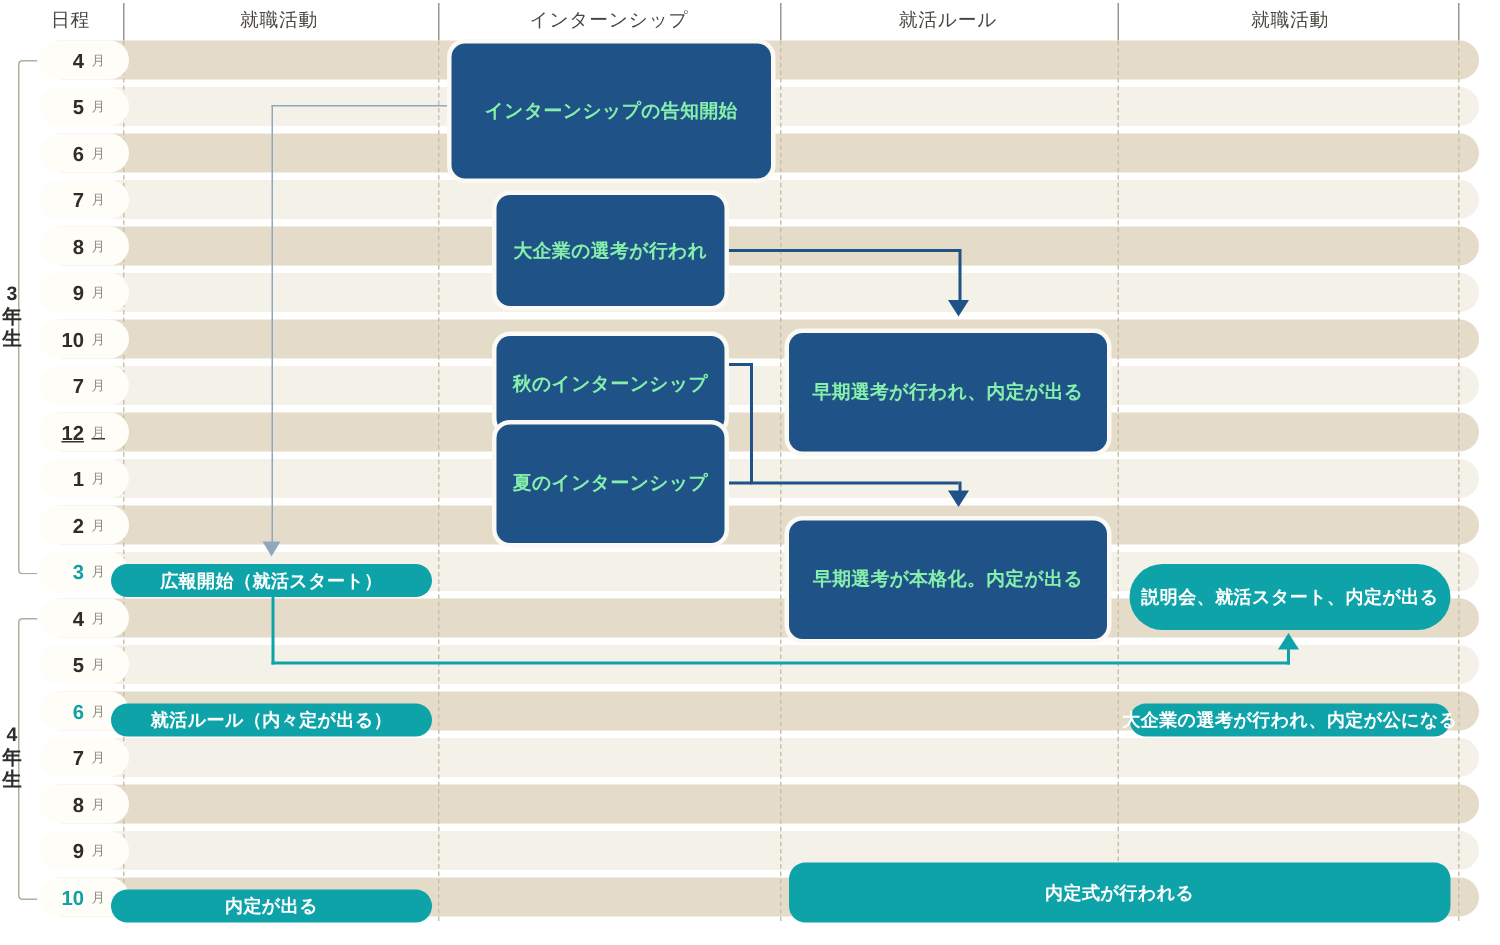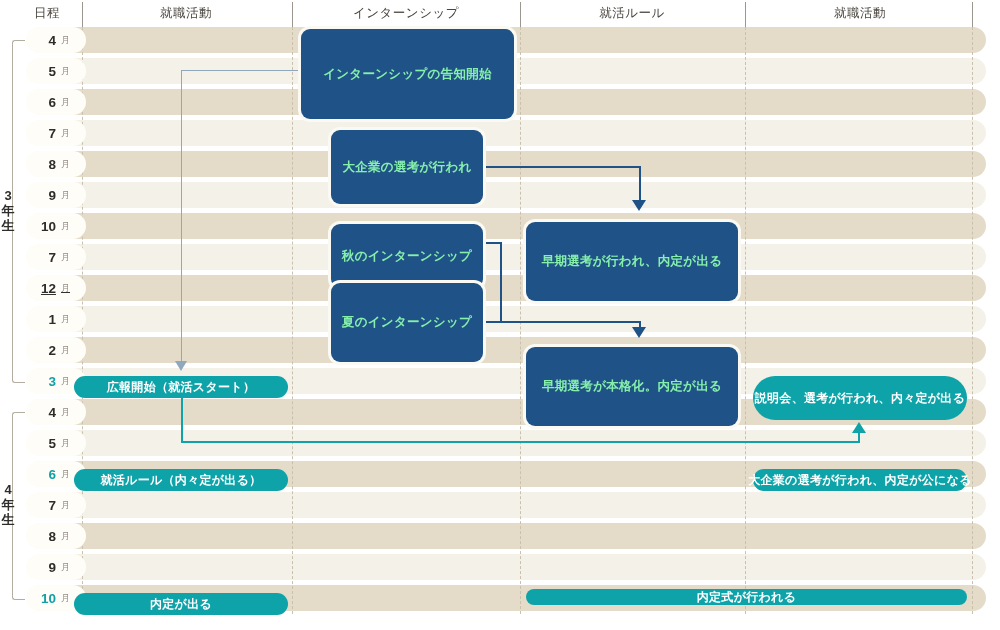--- a/index.html
+++ b/index.html
@@ -229,19 +229,19 @@
       <div class="nbox" style="left: 301px; top: 29px; width: 213px; height: 90px;">インターンシップの告知開始</div>
       <div class="nbox" style="left: 331px; top: 130px; width: 152px; height: 74px;">大企業の選考が行われ</div>
       <div class="nbox" style="left: 331px; top: 224px; width: 152px; height: 64px;">秋のインターンシップ</div>
       <div class="nbox" style="left: 331px; top: 283px; width: 152px; height: 79px;">夏のインターンシップ</div>
       <div class="nbox" style="left: 526px; top: 222px; width: 212px; height: 79px;">早期選考が行われ、内定が出る</div>
       <div class="nbox" style="left: 526px; top: 347px; width: 212px; height: 79px;">早期選考が本格化。内定が出る</div>
     </div>
 
   <div id="pills">
       <div class="pill" style="left: 74px; top: 376px; width: 214px; height: 22px; border-radius: 11px;">広報開始（就活スタート）</div>
-      <div class="pill" style="left: 753px; top: 376px; width: 214px; height: 44px; border-radius: 22px;">説明会、選考が行われ、内々定が出る</div>
+      <div class="pill" style="left: 753px; top: 376px; width: 214px; height: 44px; border-radius: 22px;">説明会、就活スタート、内定が出る</div>
       <div class="pill" style="left: 74px; top: 469px; width: 214px; height: 22px; border-radius: 11px;">就活ルール（内々定が出る）</div>
       <div class="pill" style="left: 753px; top: 469px; width: 214px; height: 22px; border-radius: 11px;">大企業の選考が行われ、内定が公になる</div>
       <div class="pill" style="left: 74px; top: 593px; width: 214px; height: 22px; border-radius: 11px;">内定が出る</div>
-      <div class="pill" style="left: 526px; top: 589px; width: 441px; height: 16px; border-radius: 11px;">内定式が行われる</div>
+      <div class="pill" style="left: 526px; top: 575px; width: 441px; height: 40px; border-radius: 11px;">内定式が行われる</div>
     </div>
 </div>
 
 </body></html>

